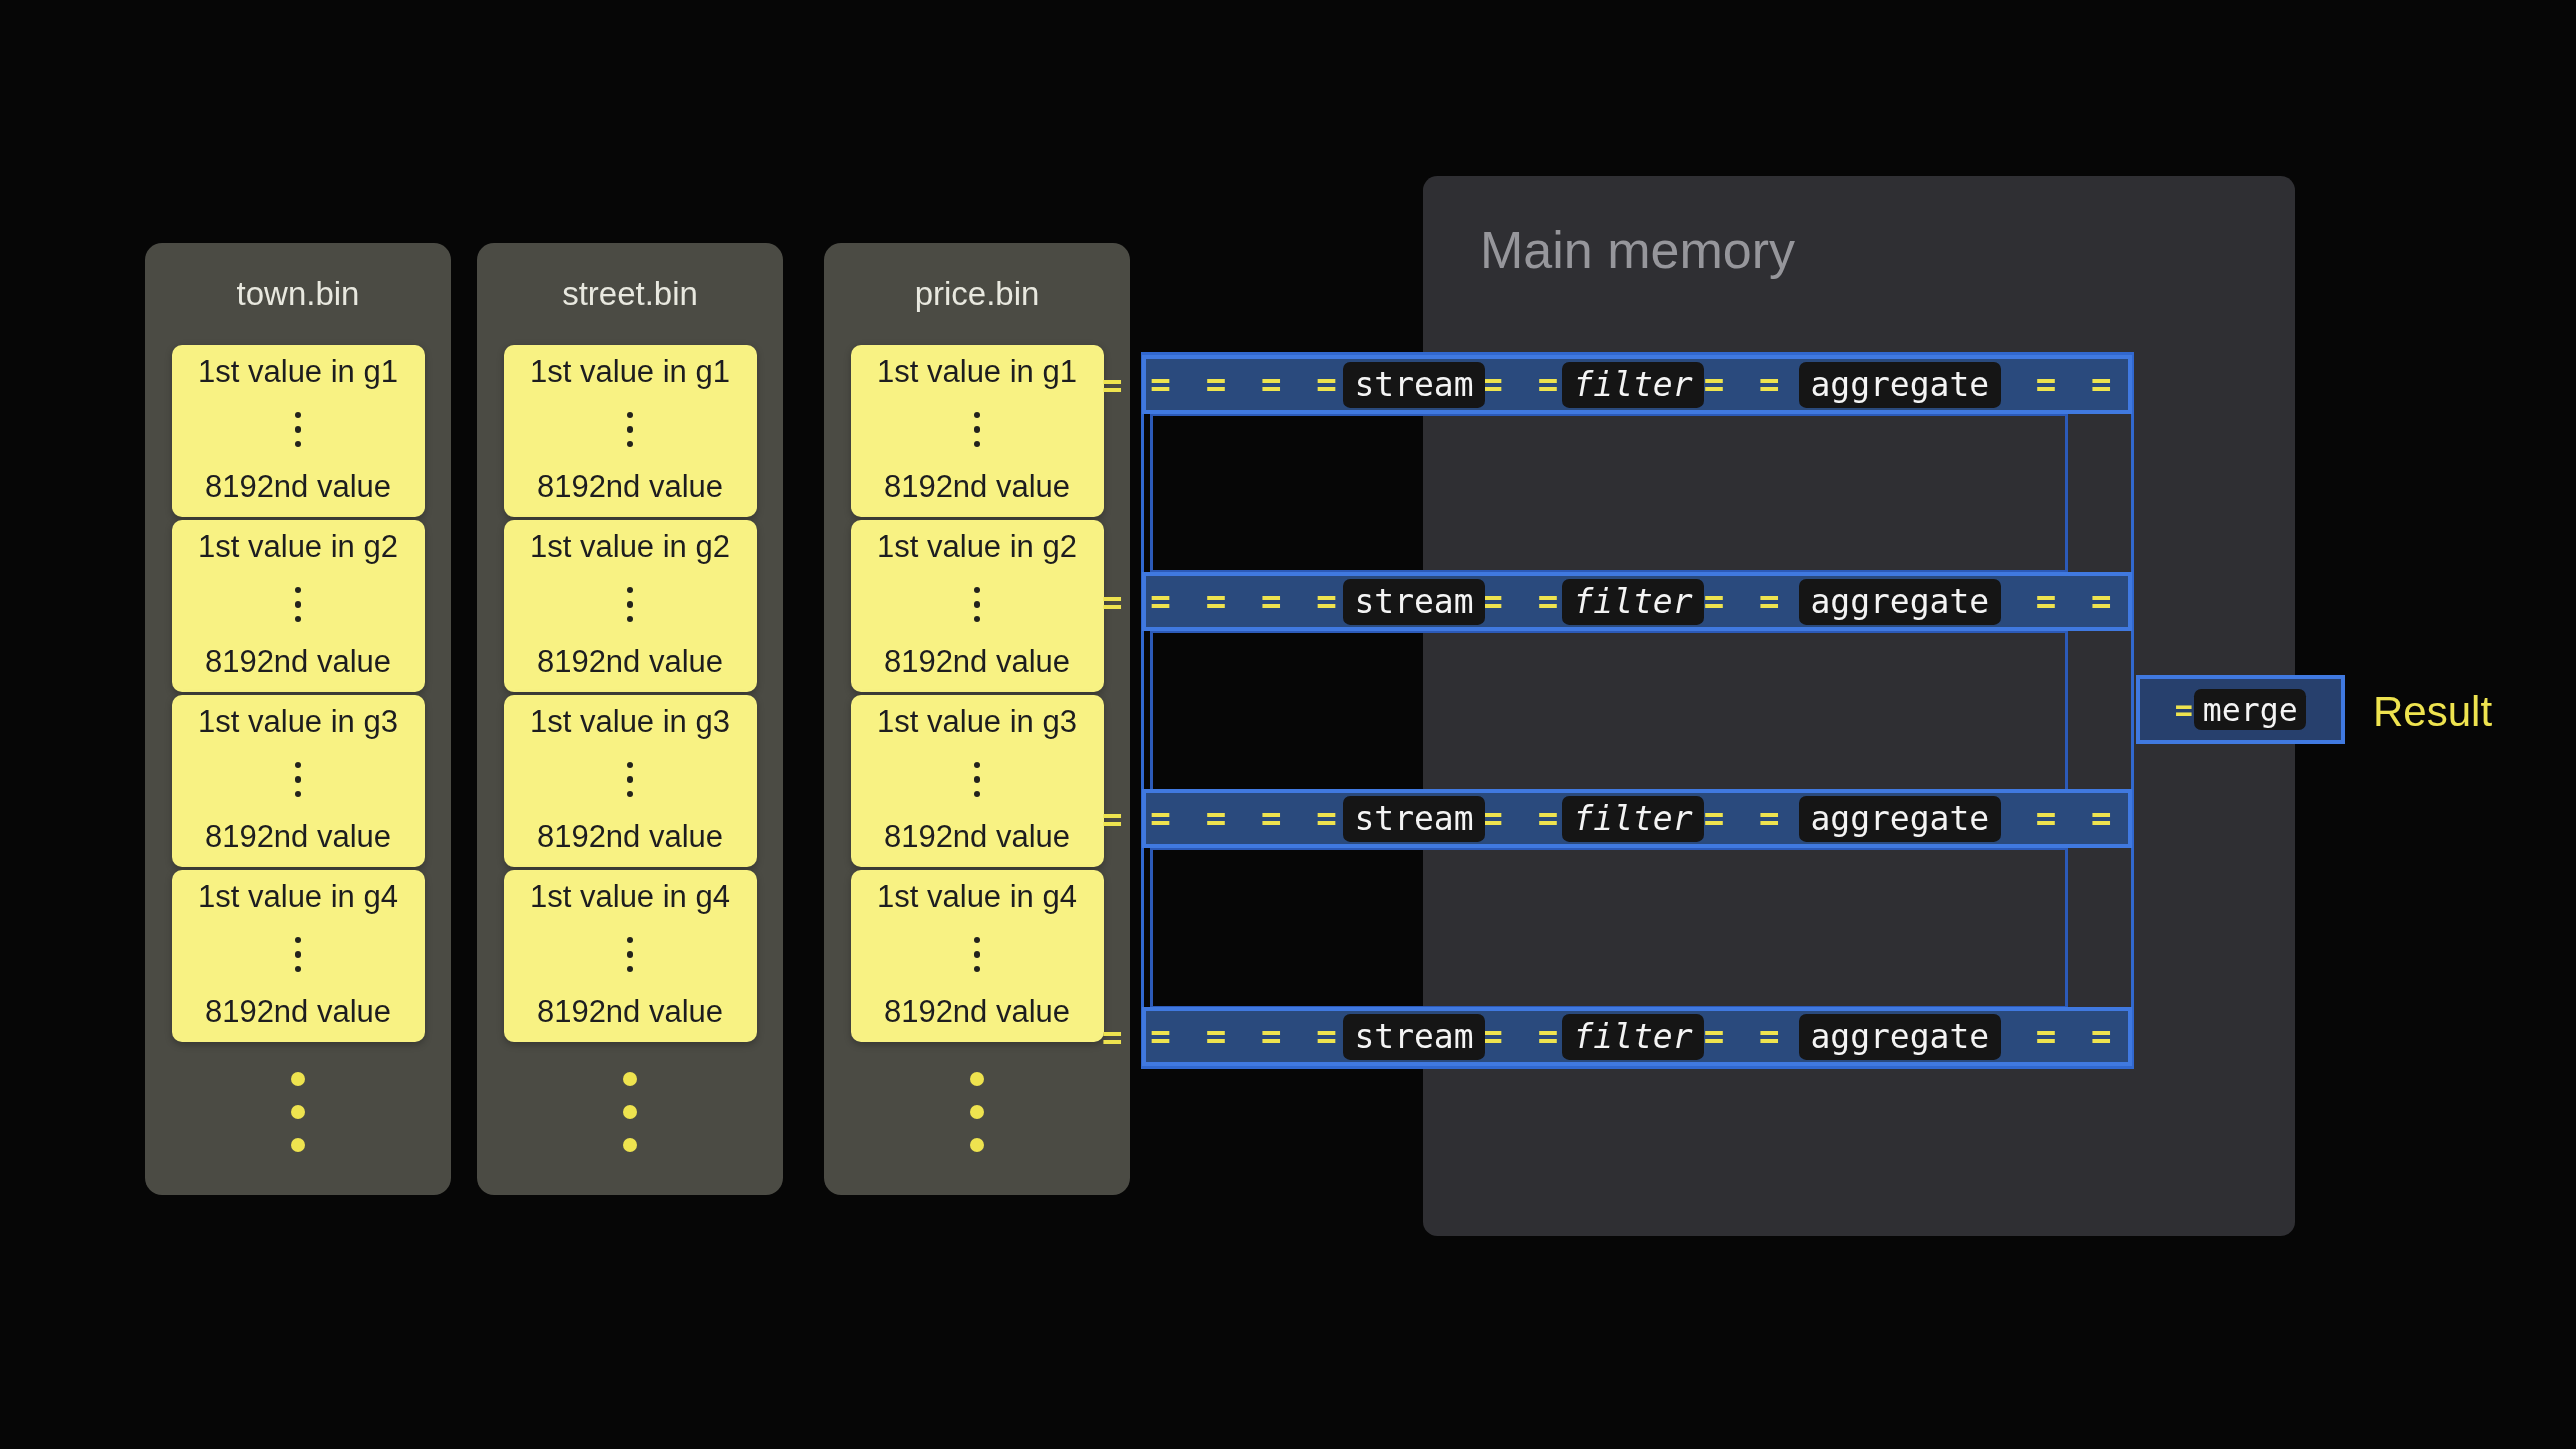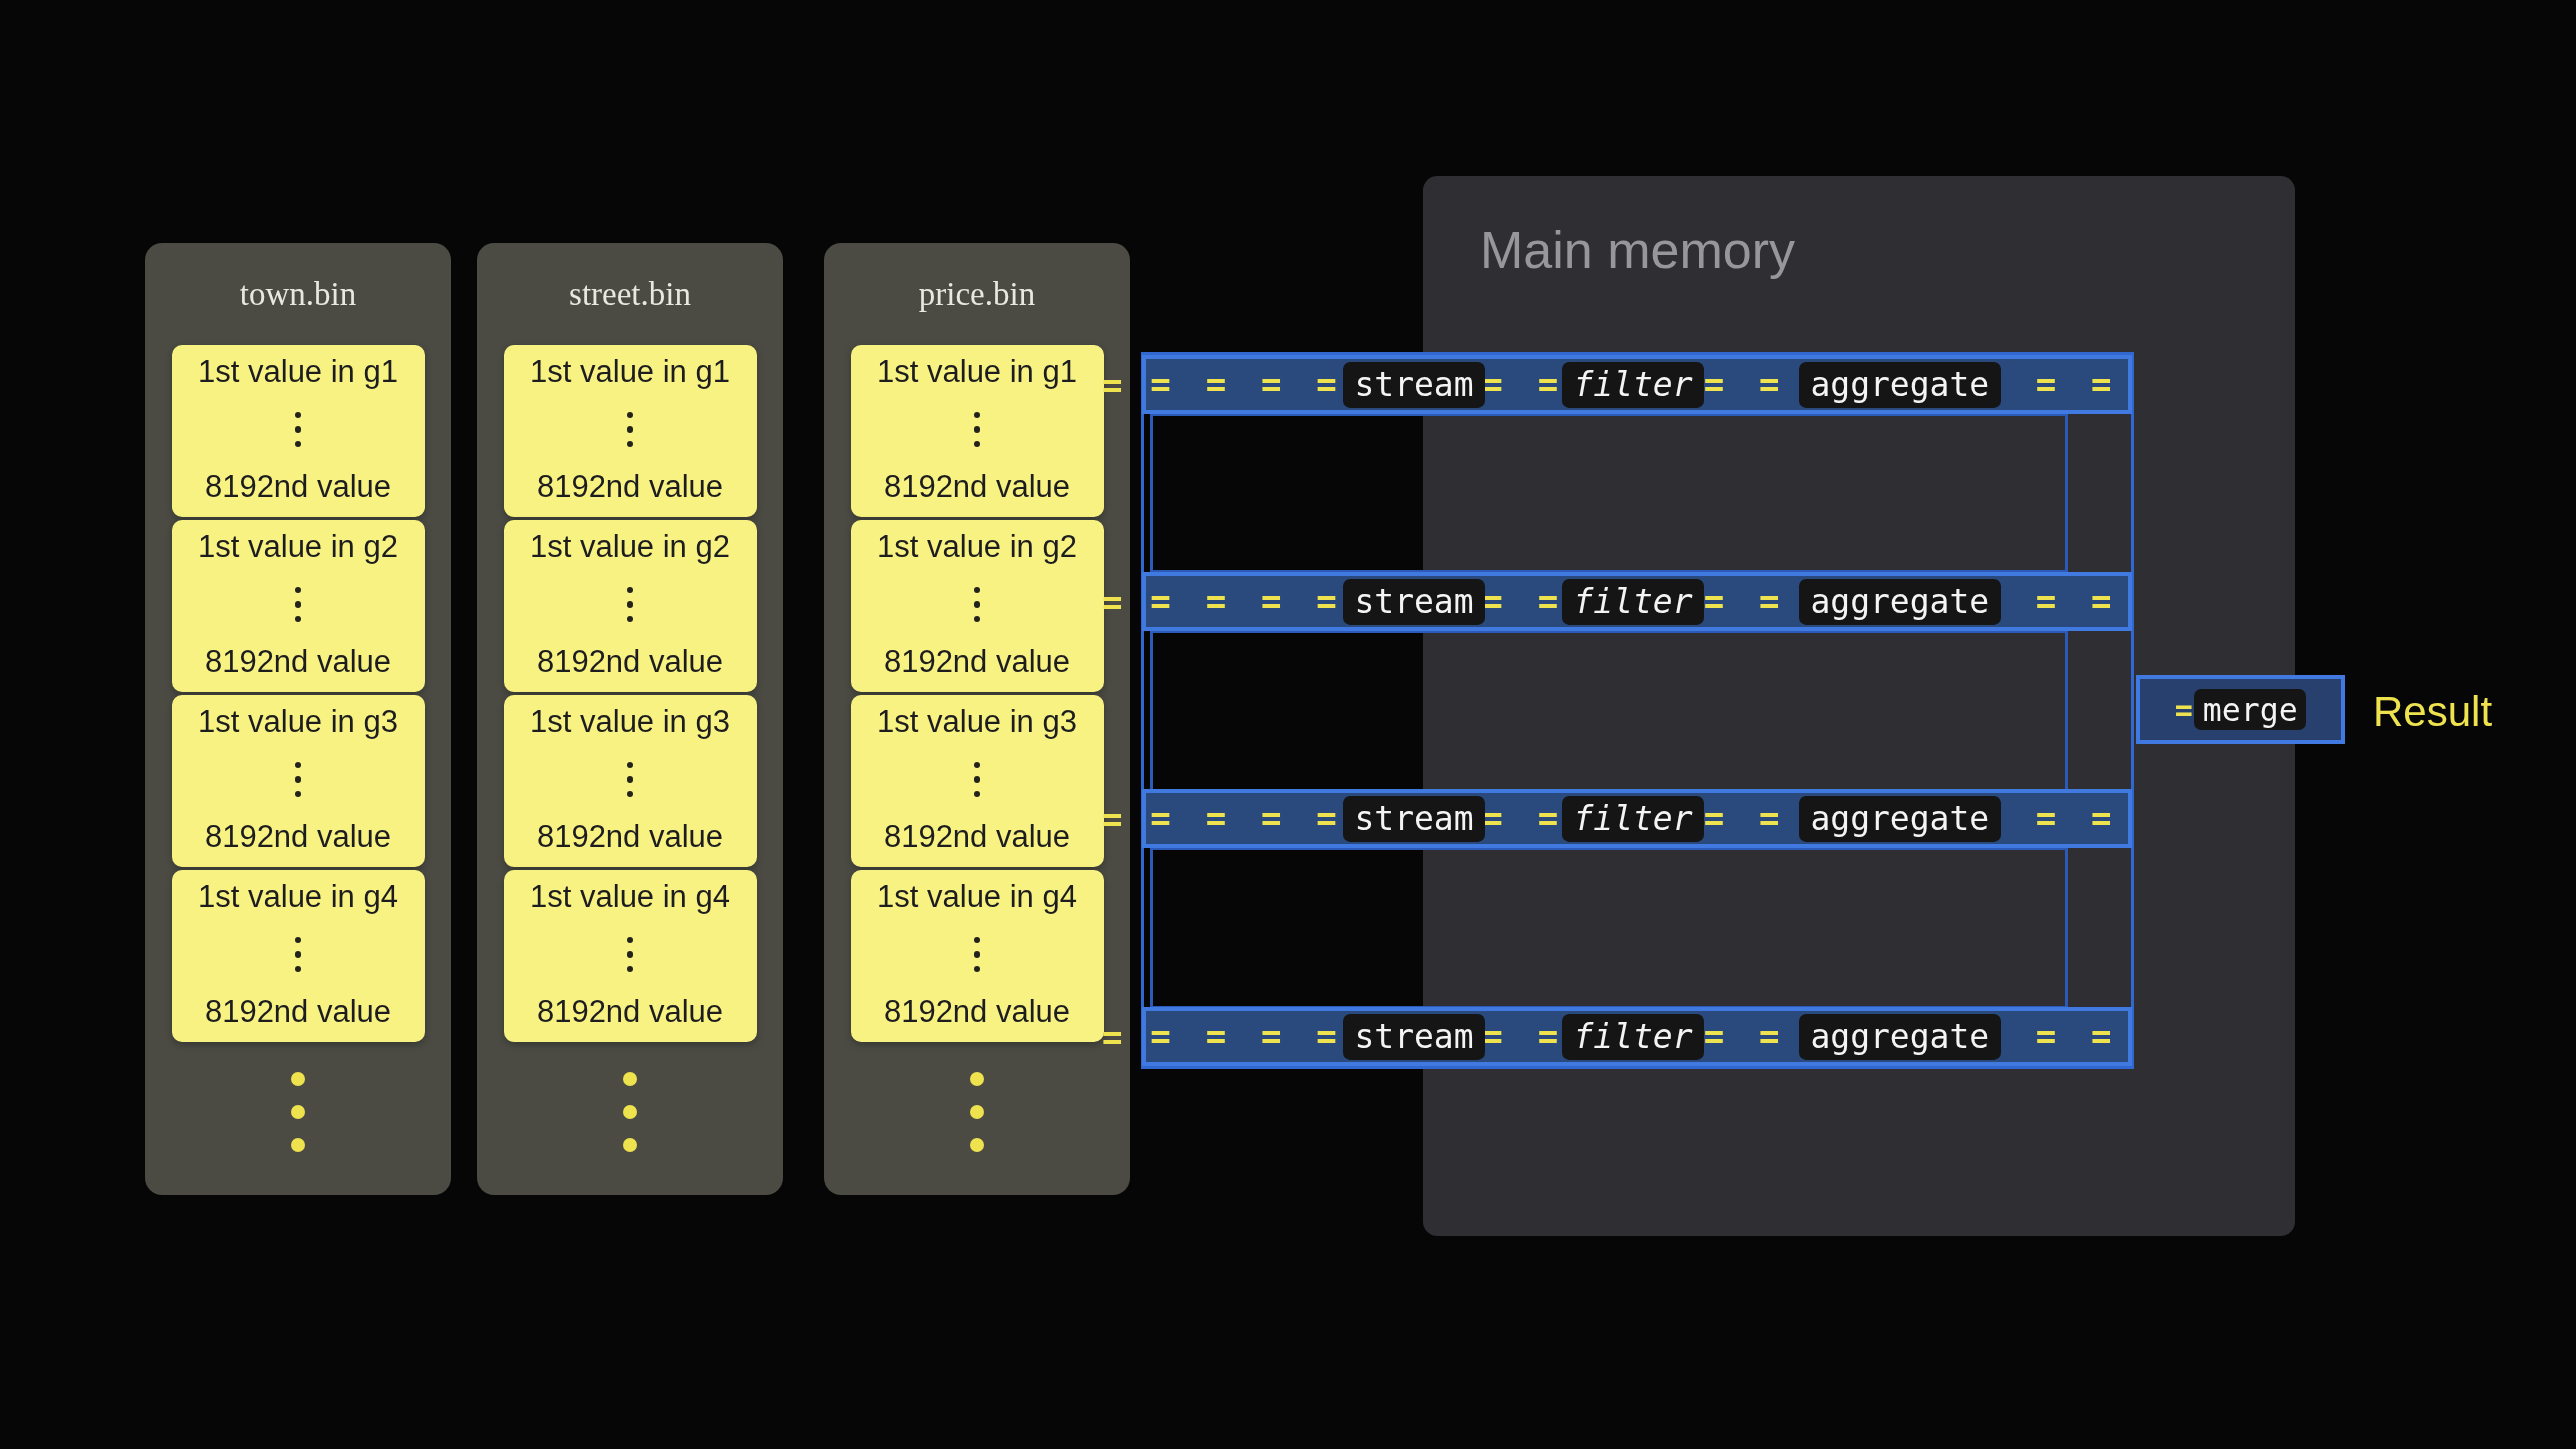--- a/index.html
+++ b/index.html
@@ -12,21 +12,21 @@
   }
 
   
   .file-card{
     position:absolute;top:243px;width:306px;height:952px;
     background:var(--file-bg,#4b4b44);
     border-radius:17px;z-index:2;
   }
   .file-header{
     height:102px;display:flex;align-items:center;justify-content:center;
-    font-family:Liberation Serif, serif;font-size:33px;
+    font-family:Liberation Sans, sans-serif;font-size:33px;
     color:var(--header-text,#e8e8df);
   }
   .file-groups{display:flex;flex-direction:column;gap:3px;padding:0 26.5px;}
   .value-box{
     height:172px;box-sizing:border-box;
     background:var(--box-yellow,#f8f283);
     border-radius:10px;
     display:flex;flex-direction:column;align-items:center;justify-content:space-between;
     padding:10px 5.7px 13px 5.7px;
     box-shadow:0 2.9px 7.2px rgba(0,0,0,.25);

